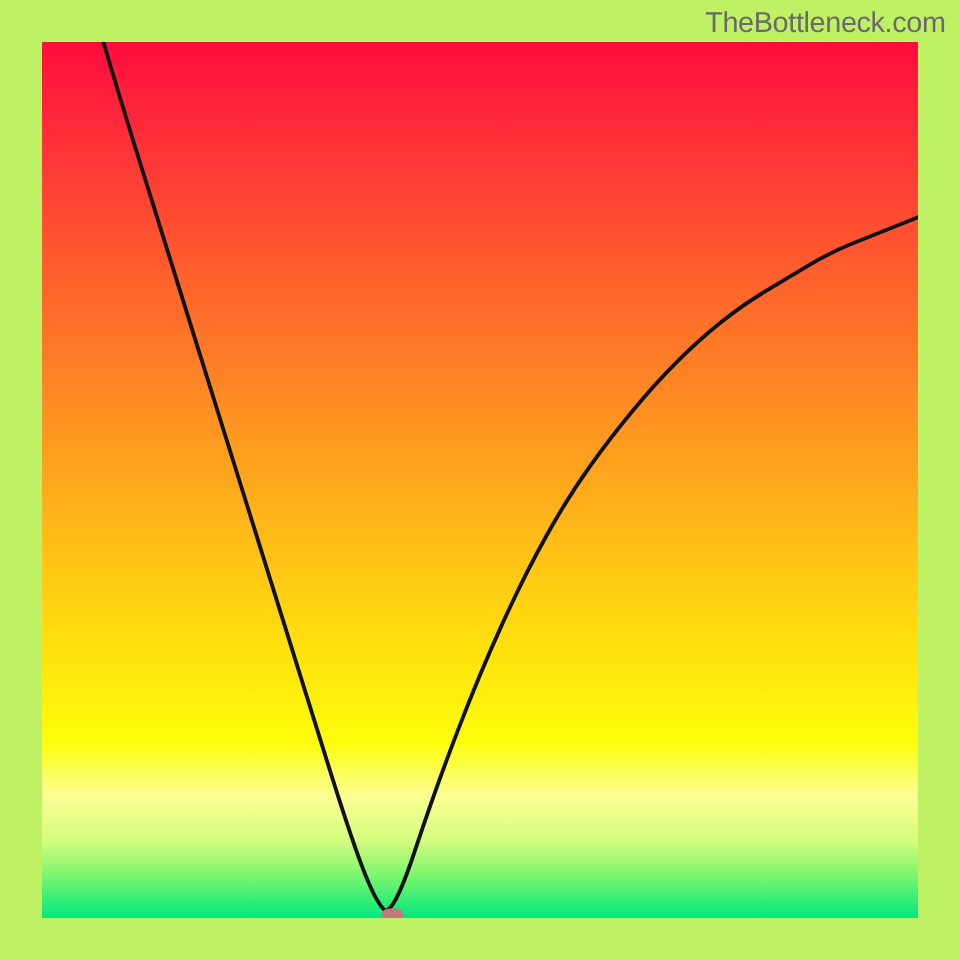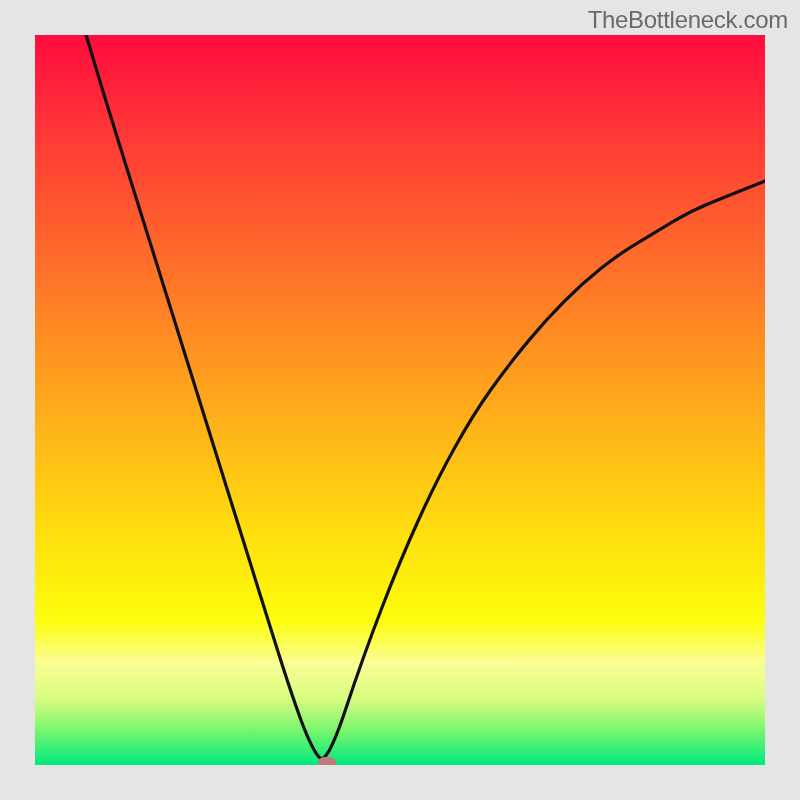--- a/index.html
+++ b/index.html
@@ -7,21 +7,21 @@
     padding: 0;
     width: 800px;
     height: 800px;
     background: #000;
     font-family: Arial, Helvetica, sans-serif;
     overflow: hidden;
   }
   .outer-frame {
     width: 800px;
     height: 800px;
-    background: #e5e5e5;
+    background: #bef264;
     position: relative;
   }
   .plot-area {
     position: absolute;
     left: 35px;
     top: 35px;
     width: 730px;
     height: 730px;
     overflow: hidden;
   }

